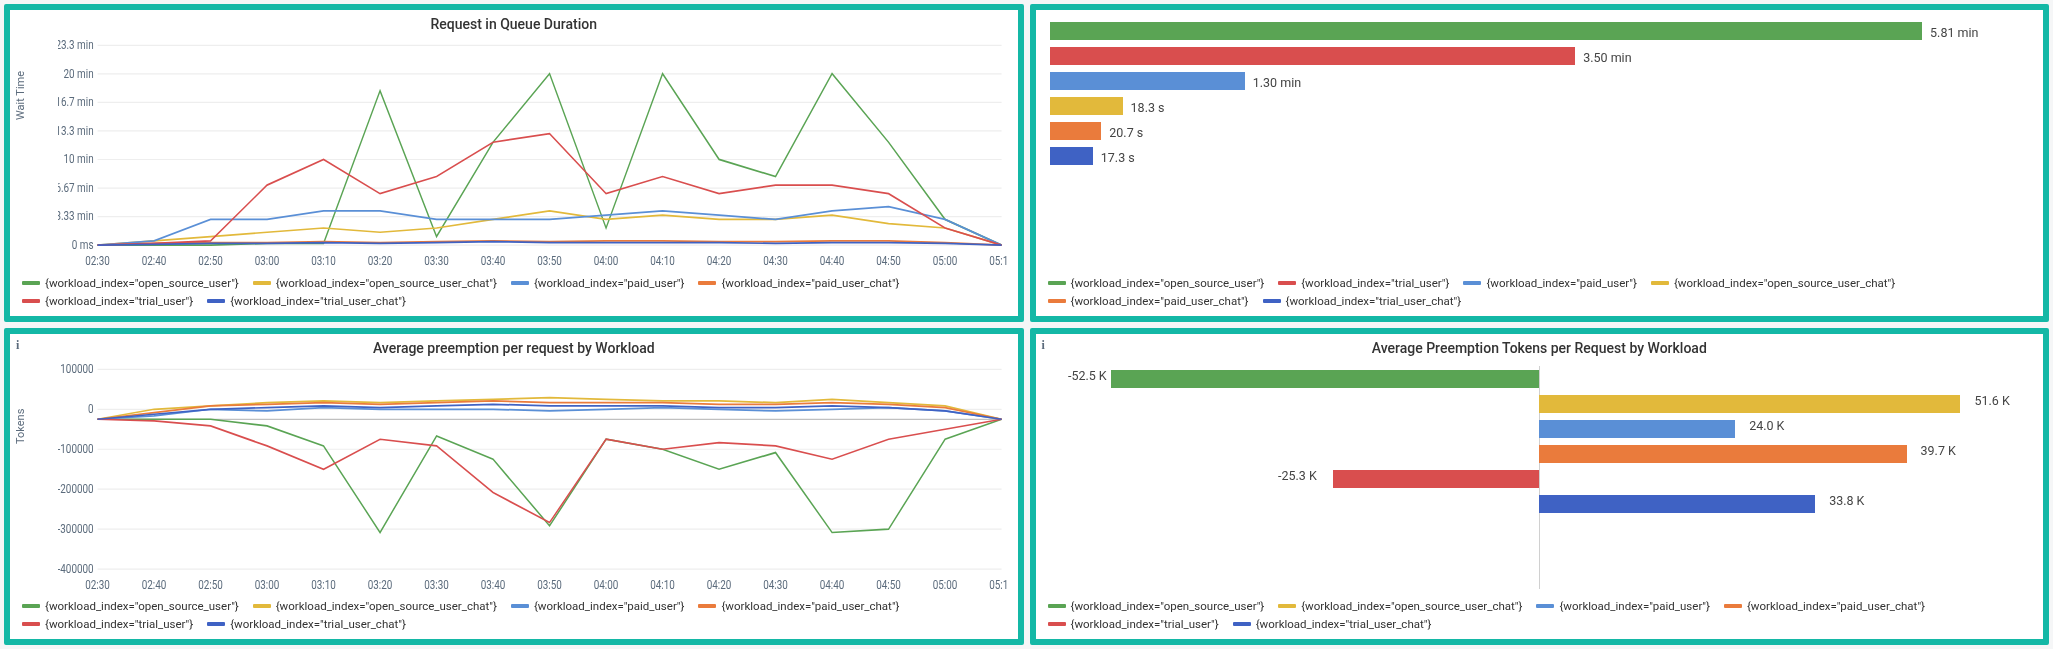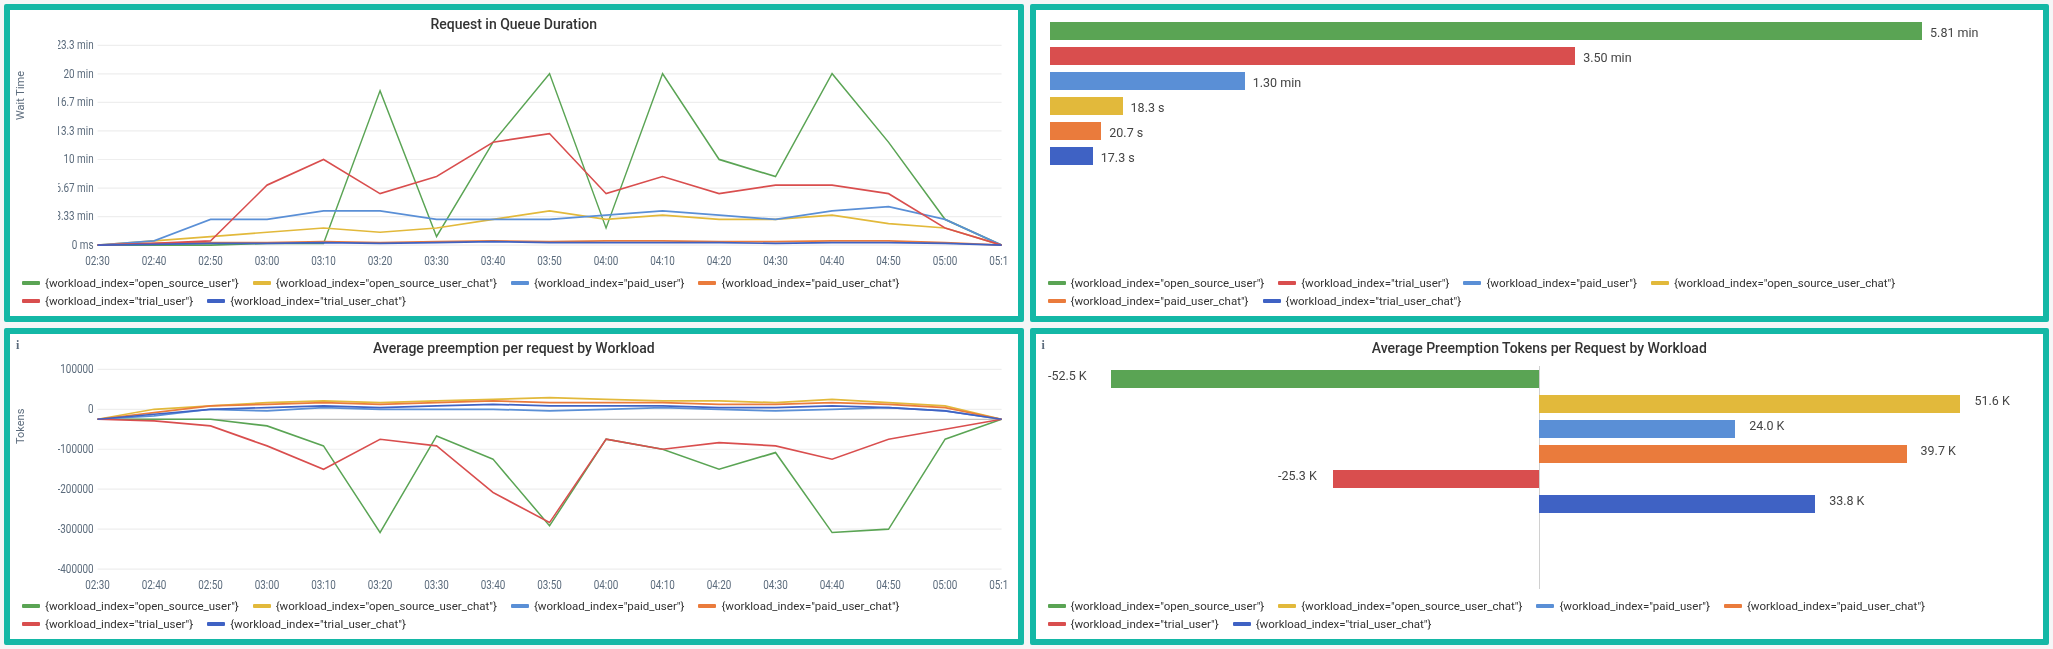--- a/index.html
+++ b/index.html
@@ -226,21 +226,21 @@
       </div>
   </div>
 
   <div class="panel">
     <span class="info-i">i</span>
     <div class="panel-title">Average Preemption Tokens per Request by Workload</div>
     <div class="hbar-area" id="bars-br" style="position:relative">
         <div class="hbar-zero" style="left: 50%;"></div>
         <div class="hbar-row" style="position: relative;">
           <div class="hbar" style="background: rgb(90, 164, 84); position: absolute; left: 6.25%; width: 43.75%;"></div>
-          <span class="hbar-label" style="position: absolute; right: 93.75%; padding-right: 24px; top: 2px;">-52.5 K</span>
+          <span class="hbar-label" style="position: absolute; right: 93.75%; padding-right: 4px; top: 2px;">-52.5 K</span>
         </div>
         <div class="hbar-row" style="position: relative;">
           <div class="hbar" style="background: rgb(226, 185, 59); position: absolute; left: 50%; width: 43%;"></div>
           <span class="hbar-label" style="position: absolute; left: 93%; padding-left: 6px; top: 2px;">51.6 K</span>
         </div>
         <div class="hbar-row" style="position: relative;">
           <div class="hbar" style="background: rgb(90, 143, 214); position: absolute; left: 50%; width: 20%;"></div>
           <span class="hbar-label" style="position: absolute; left: 70%; padding-left: 6px; top: 2px;">24.0 K</span>
         </div>
         <div class="hbar-row" style="position: relative;">

